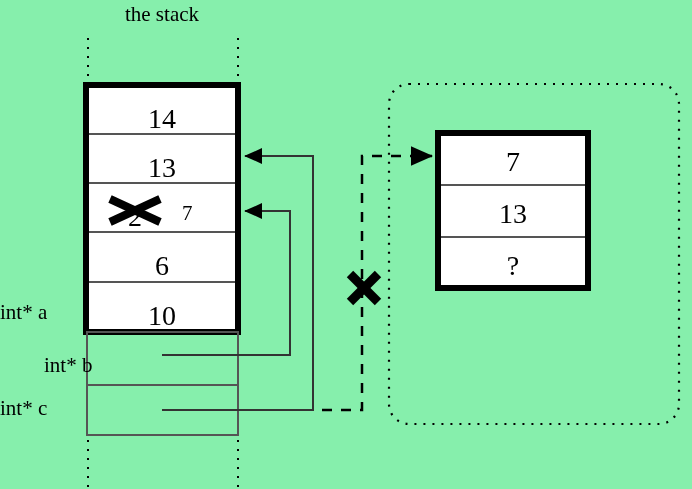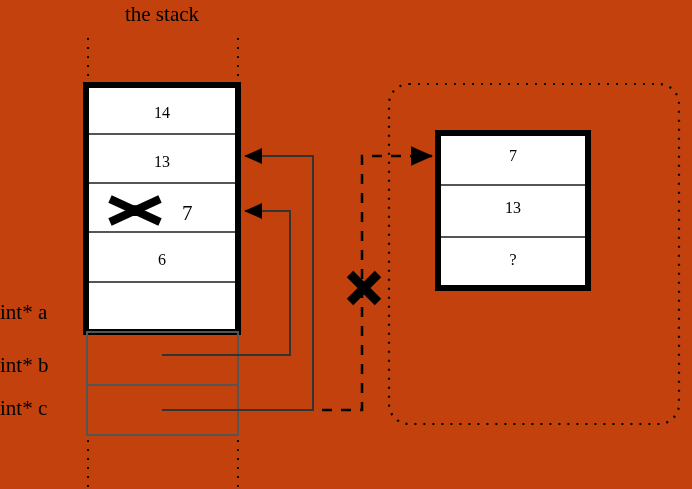--- a/index.html
+++ b/index.html
@@ -4,21 +4,21 @@
 <style>
   html, body {
     margin: 0;
     padding: 0;
     background: #ffffff;
   }
   #canvas {
     position: relative;
     width: 692px;
     height: 489px;
-    background: #c2410c;
+    background: #86efac;
     font-family: "Liberation Serif", "DejaVu Serif", serif;
     overflow: hidden;
   }
   svg.layer {
     position: absolute;
     top: 0;
     left: 0;
     width: 692px;
     height: 489px;
   }
@@ -27,21 +27,21 @@
     font-size: 21px;
     color: #000000;
     white-space: nowrap;
     text-align: center;
   }
   #title-stack { left: 86px; top: 2px; width: 152px; }
   #title-heap  { left: 438px; top: 2px; width: 150px; }
 
   .cell-value {
     position: absolute;
-    font-size: 16px;
+    font-size: 28px;
     color: #000000;
     text-align: center;
     white-space: nowrap;
     line-height: 1;
   }
   .var-label {
     position: absolute;
     font-size: 21px;
     color: #000000;
     white-space: nowrap;
@@ -132,24 +132,25 @@
   <div class="cell-value" style="left:86px; top:105px; width:152px;">14</div>
 
   <div class="cell-value" style="left:86px; top:154px; width:152px;">13</div>
 
   <div class="cell-value" style="left:105px; top:203px; width:60px;">2</div>
 
   <div class="extra-value" style="left:182px; top:203px;">7</div>
 
   <div class="cell-value" style="left:86px; top:252px; width:152px;">6</div>
 
+  <div class="cell-value" style="left:86px; top:302px; width:152px;">10</div>
 
   <div class="var-label" style="top:302px;text-align:center;">int* a</div>
 
-  <div class="var-label" style="top:355px;">int* b</div>
+  <div class="var-label" style="top:355px;padding-left:44px;">int* b</div>
 
   <div class="var-label" style="top:398px;">int* c</div>
 
   <div class="cell-value" style="left:438px; top:148px; width:150px;">7</div>
 
   <div class="cell-value" style="left:438px; top:200px; width:150px;">13</div>
 
   <div class="cell-value" style="left:438px; top:252px; width:150px;">?</div>
 
 </div>

